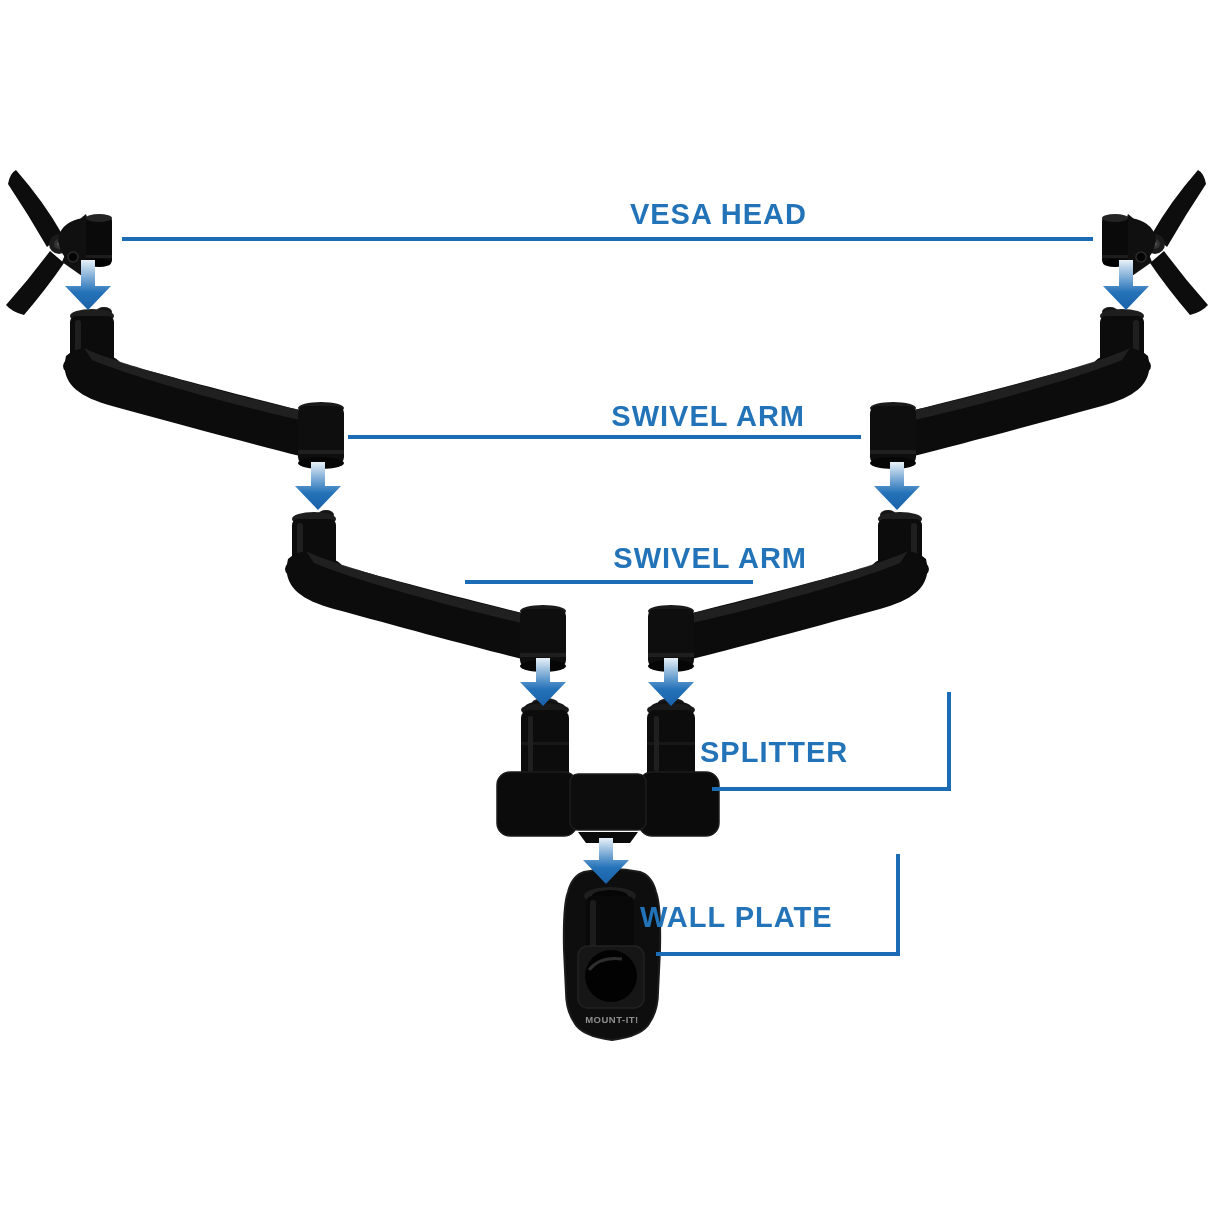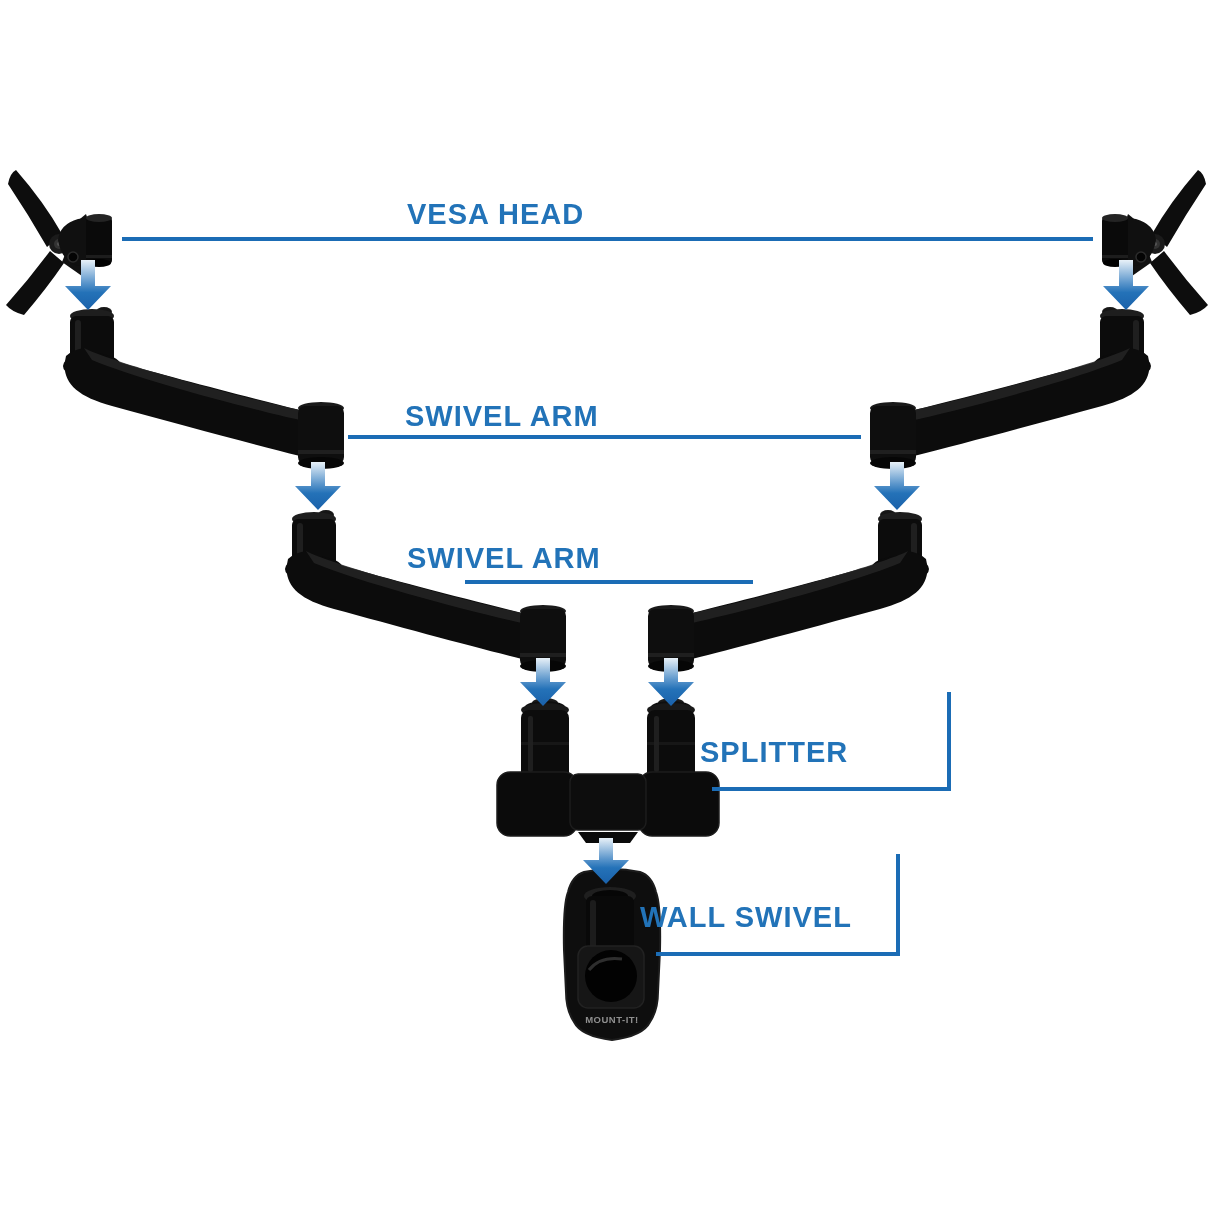--- a/index.html
+++ b/index.html
@@ -17,21 +17,21 @@
   }
   .lbl {
     position: absolute;
     color: #2273b8;
     font-weight: 700;
     font-size: 29px;
     letter-spacing: 1px;
     line-height: 30px;
     white-space: nowrap;
   }
-  .lbl.center { text-align: left; }
+  .lbl.center { text-align: right; }
   .lbl.right  { text-align: left; }
   .leader {
     position: absolute;
     height: 4px;
     background: #1b6cb5;
   }
   .bracket {
     position: absolute;
     border-right: 4px solid #1b6cb5;
     border-bottom: 4px solid #1b6cb5;
@@ -136,15 +136,15 @@
   <div class="leader" style="left:122px; top:237px; width:971px;"></div>
   <div class="leader" style="left:348px; top:435px; width:513px;"></div>
   <div class="leader" style="left:465px; top:580px; width:288px;"></div>
   <div class="bracket" style="left:712px; top:692px; width:235px; height:95px;"></div>
   <div class="bracket" style="left:656px; top:854px; width:240px; height:98px;"></div>
 
   <div class="lbl center" style="left:407px; top:199px; width:400px;">VESA HEAD</div>
   <div class="lbl center" style="left:405px; top:401px; width:400px;">SWIVEL ARM</div>
   <div class="lbl center" style="left:407px; top:543px; width:400px;">SWIVEL ARM</div>
   <div class="lbl right" style="left:700px; top:737px; width:232px;">SPLITTER</div>
-  <div class="lbl right" style="left:640px; top:902px; width:240px;">WALL SWIVEL</div>
+  <div class="lbl right" style="left:640px; top:902px; width:240px;">WALL PLATE</div>
 
 </div>
 
 </body></html>

